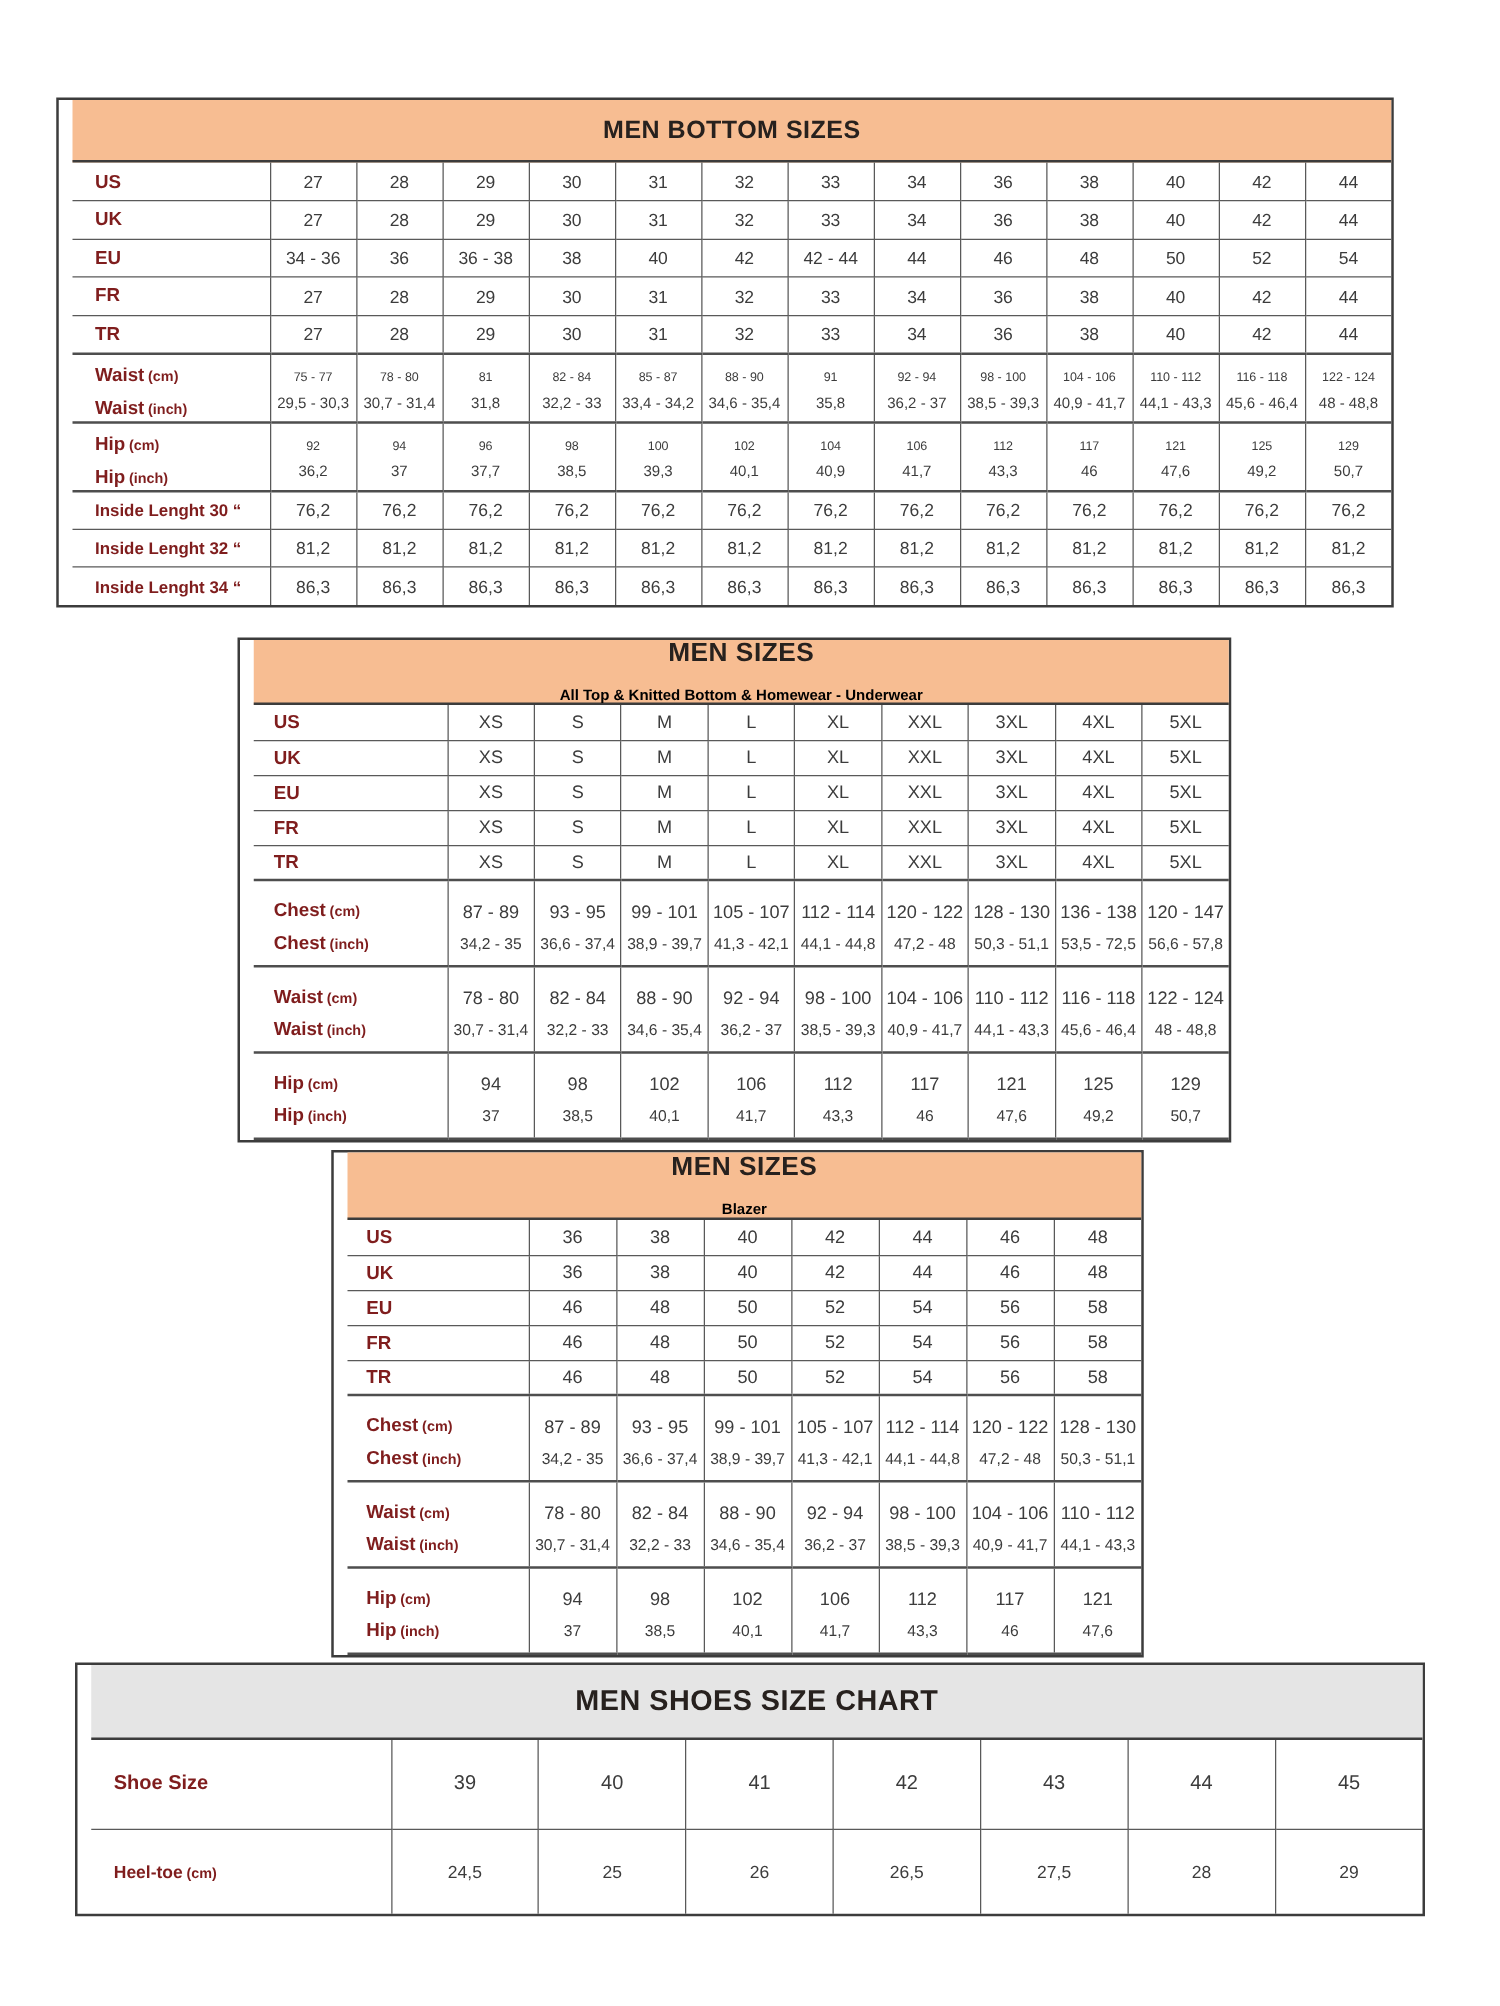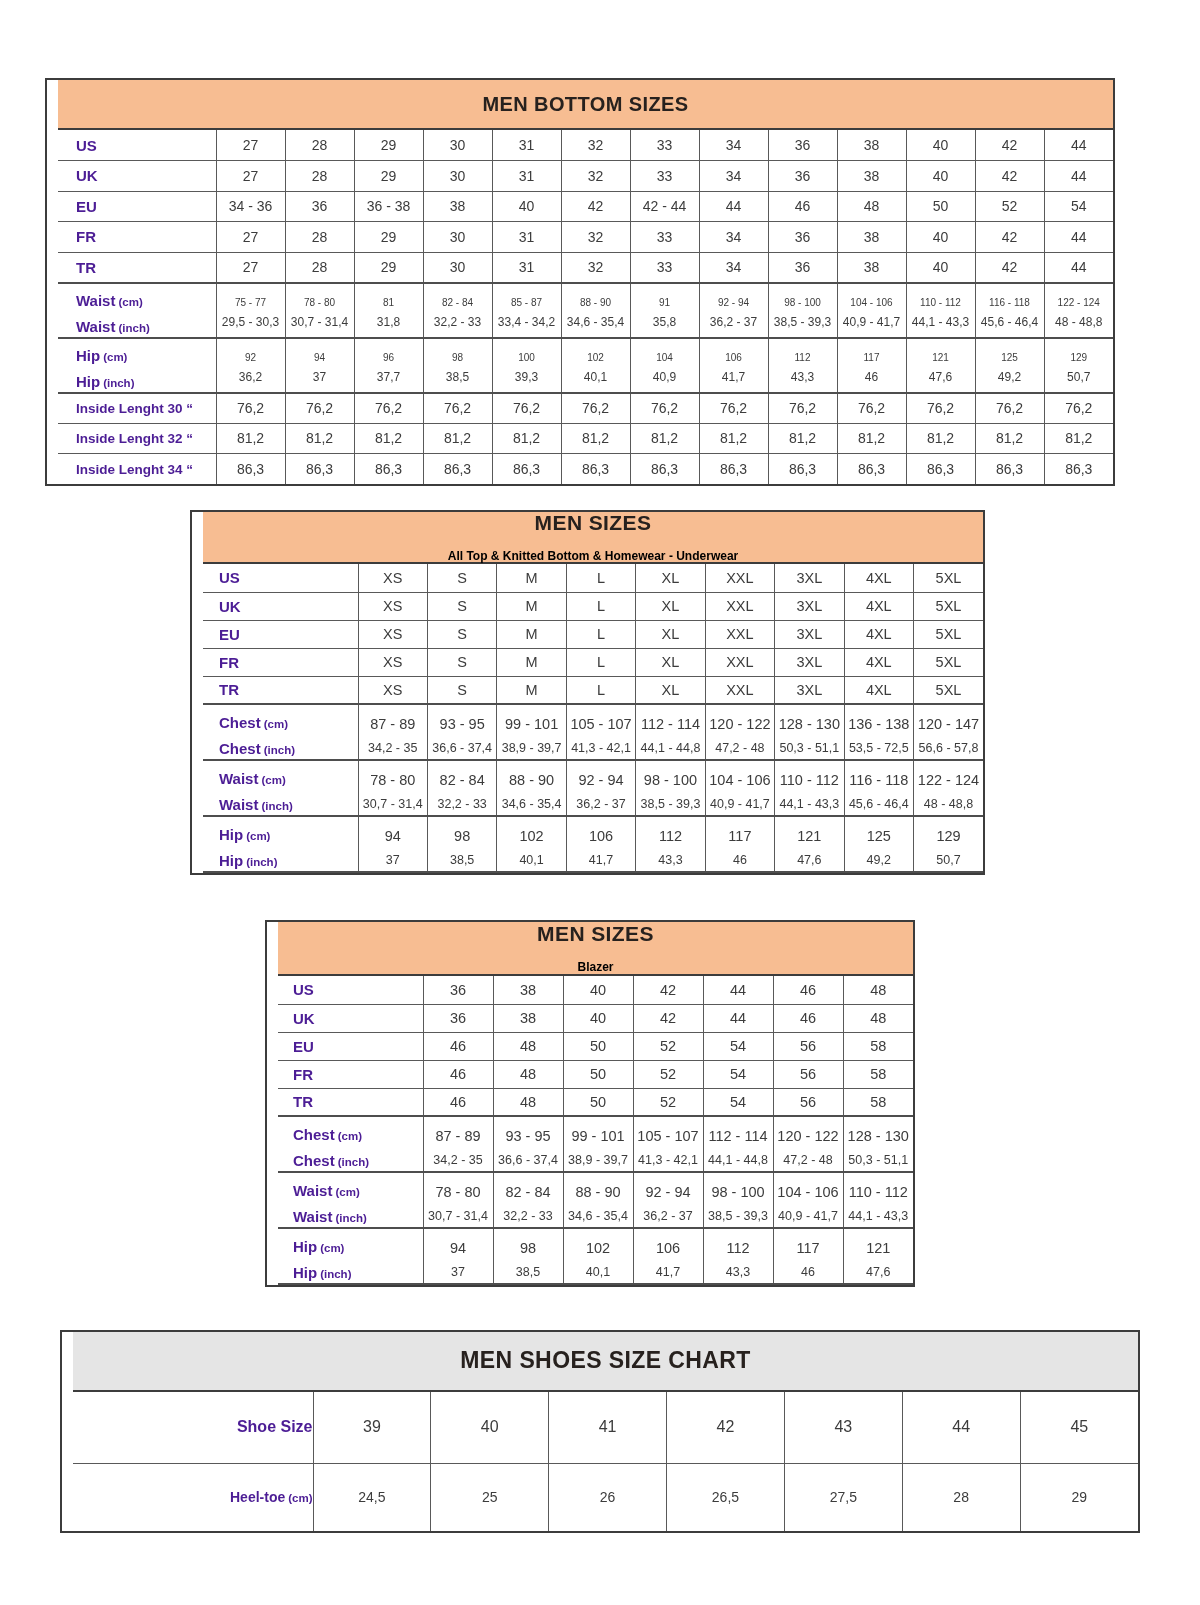--- a/index.html
+++ b/index.html
@@ -54,37 +54,37 @@
     font-size:14.5px;color:#3c3c3c;
     box-sizing:border-box;overflow:hidden;
   }
   td:first-child{border-left:none;}
   td:last-child{border-right:none;}
   tr:first-child td{border-top:none;}
   tr:last-child td{border-bottom:none;}
   tr.group td{border-top:2px solid #4e4e4e;border-bottom:2px solid #4e4e4e;}
 
   td.label{
-    text-align:left;font-weight:bold;color:#4c1d95;
+    text-align:left;font-weight:bold;color:#7f1d1d;
     padding-left:18px;font-size:15px;margin-left:28px;
   }
   .t1 td.label{width:158px;}
   .t2 td.label{width:155px;padding-left:16px;}
   .t3 td.label{width:145px;padding-left:15px;}
-  .t4 td.label{width:240px;font-size:16px;text-align:right;}
+  .t4 td.label{width:240px;font-size:16px;}
   .lunit{font-size:11.5px;margin-left:3px;font-weight:bold;}
   .lunit:empty{display:none;}
   tr.small td.label{font-size:13.5px;}
 
   .t1 tr.single td{height:30.5px;}
   .t1 tr.group td{height:55px;}
   .t1 td{font-size:14px;}
   .t1 td.label{font-size:15px;}
   .t2 tr.single td,.t3 tr.single td{height:28px;}
-  .t2 tr.group td,.t3 tr.group td{height:56px;}
+  .t2 tr.group td,.t3 tr.group td{height:69px;}
   .t4 tr td{height:71px;}
   .t4 tr:last-child td{height:68px;font-size:14px;}
   tr.boldvals td.cell{font-weight:normal;font-size:16px;}
 
   tr.group .vtop,tr.group .lline.top{margin-top:7px;line-height:1.35;}
   tr.group .vtop{font-size:14.5px;}
   .t1 tr.group .vtop{font-size:10px;text-align:center;}
   tr.group .vbottom,tr.group .lline.bottom{margin-top:6px;line-height:1.3;}
   tr.group .vbottom{font-size:12px;}
   .t2 tr.group .vbottom,.t3 tr.group .vbottom{font-size:12.5px;}

